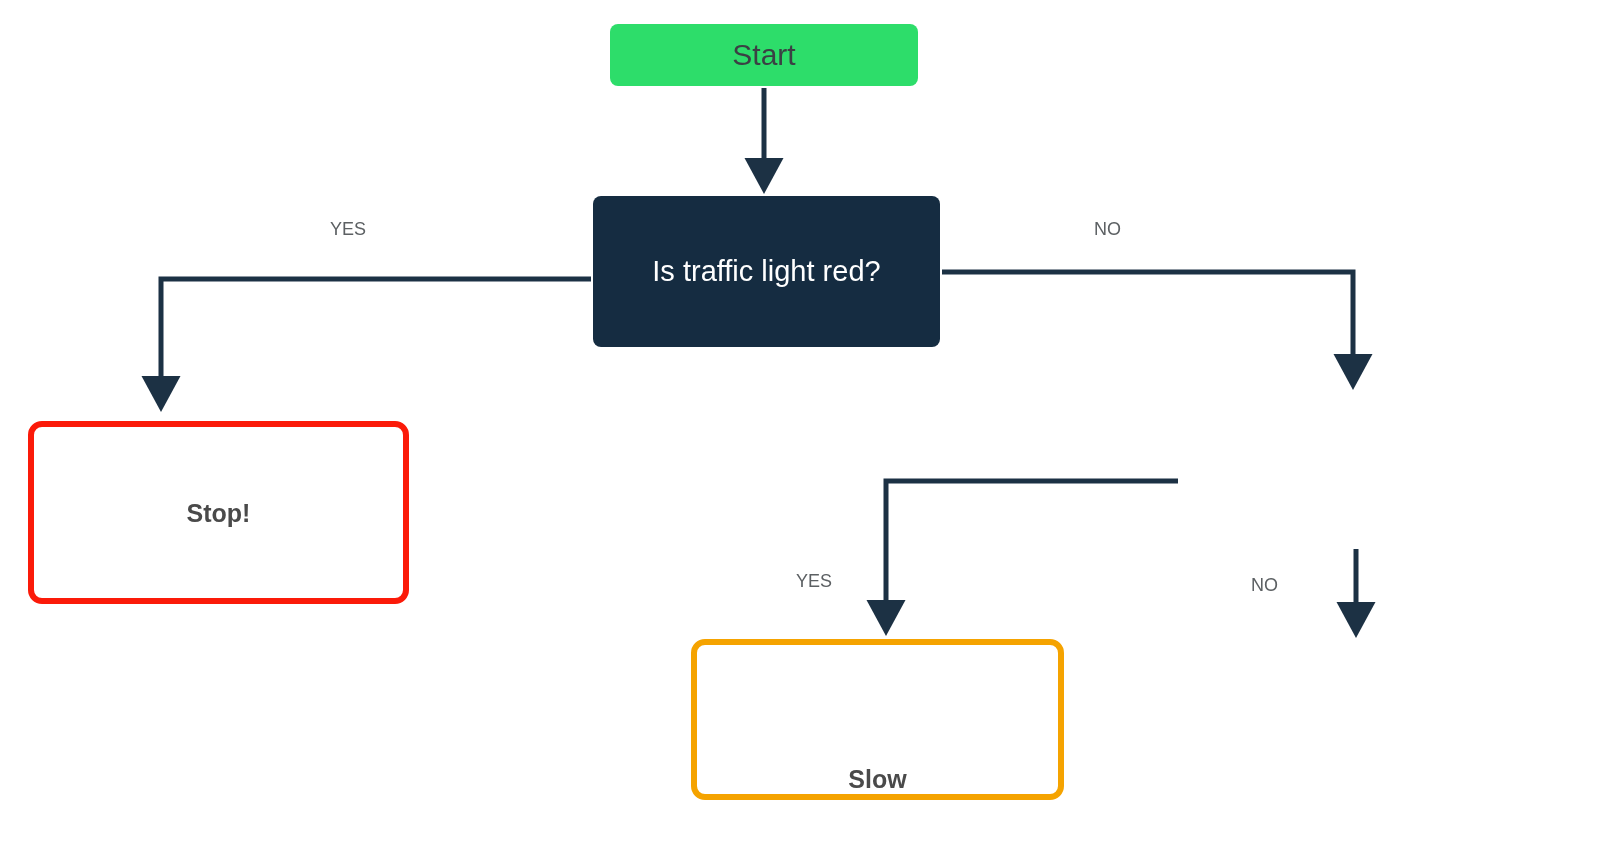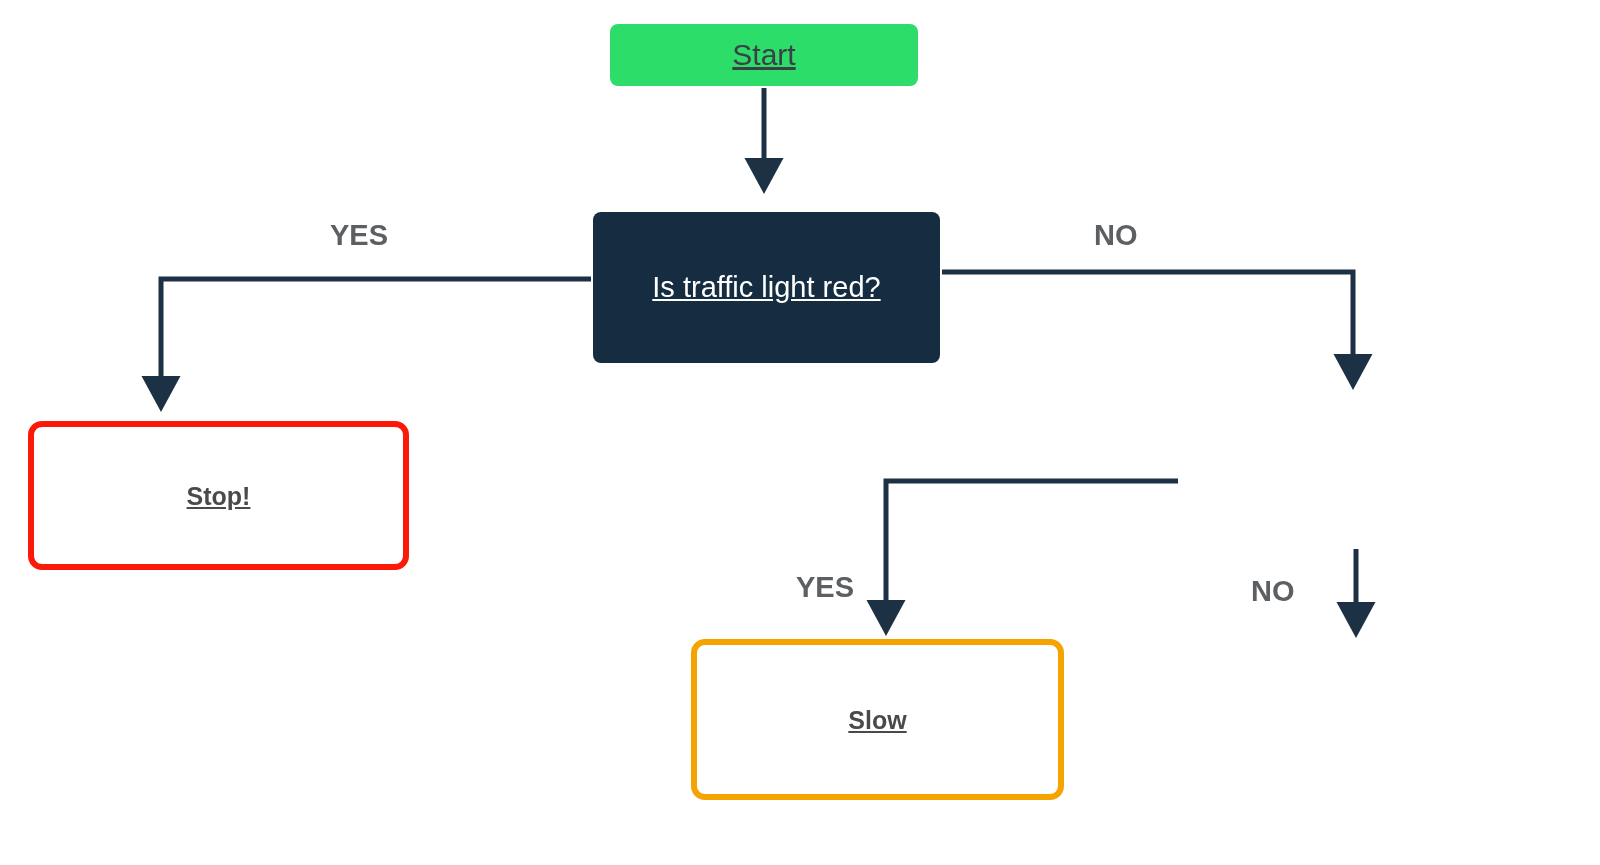--- a/index.html
+++ b/index.html
@@ -39,41 +39,40 @@
   }
   .node-outline {
     background: #ffffff;
     border-style: solid;
     border-width: 6px;
     border-radius: 14px;
   }
   .node-label {
     display: block;
     padding: 0 12px;
-    text-decoration: underline;
   }
   .label-start {
     font-size: 30px;
     font-weight: 400;
     color: #3b4044;
   }
   .label-decision {
     font-size: 29px;
     font-weight: 400;
     color: #ffffff;
   }
   .label-terminal {
     font-size: 25px;
     font-weight: 700;
     color: #4a4a4a;
   }
   .edge-label {
     position: absolute;
-    font-size: 29px;
-    font-weight: 700;
+    font-size: 18px;
+    font-weight: 400;
     color: #5c6063;
     white-space: nowrap;
   }
 </style>
 </head>
 <body>
 
 <div id="canvas">
 
   <svg id="edges" viewBox="0 0 1600 865" xmlns="http://www.w3.org/2000/svg">
@@ -106,30 +105,30 @@
      Go --&gt;
     <g>
       <path d="M1356,549 L1356,616" fill="none" stroke="#1c3144" stroke-width="5" marker-end="url(#arrowhead)"></path>
     </g>
   </svg>
 
   <div class="node node-filled" style="left:610px; top:24px; width:308px; height:62px; background:#2ddd6a;">
     <span class="node-label label-start">Start</span>
   </div>
 
-  <div class="node node-filled" style="left:593px; top:196px; width:347px; height:151px; background:#152c41;margin-top:16px;">
+  <div class="node node-filled" style="left:593px; top:196px; width:347px; height:151px; background:#152c41;">
     <span class="node-label label-decision">Is traffic light red?</span>
   </div>
 
-  <div class="node node-outline" style="left:28px; top:421px; width:381px; height:149px; border-color:#fb1a09;">
+  <div class="node node-outline" style="left:28px; top:421px; width:381px; height:183px; border-color:#fb1a09;">
     <span class="node-label label-terminal">Stop!</span>
   </div>
 
 
-  <div class="node node-outline" style="left:691px; top:639px; width:373px; height:161px; border-color:#f5a300;">
+  <div class="node node-outline" style="left:691px; top:639px; width:373px; height:161px; border-color:#f5a300;align-items:flex-end;">
     <span class="node-label label-terminal">Slow</span>
   </div>
 
 
   <div class="edge-label" style="left:330px; top:219px;">YES</div>
 
   <div class="edge-label" style="left:1094px; top:219px;">NO</div>
 
   <div class="edge-label" style="left:796px; top:571px;">YES</div>
 

